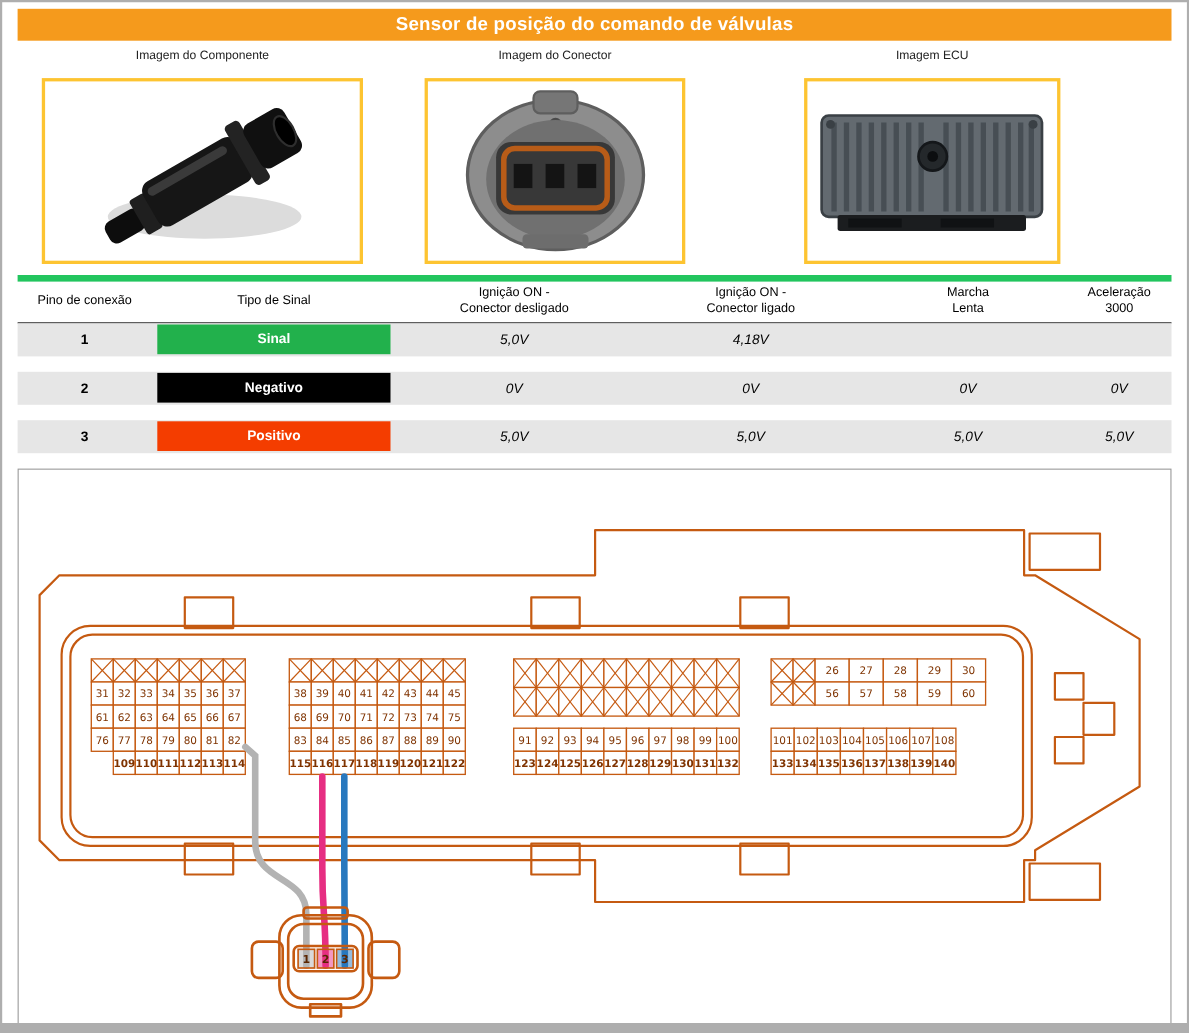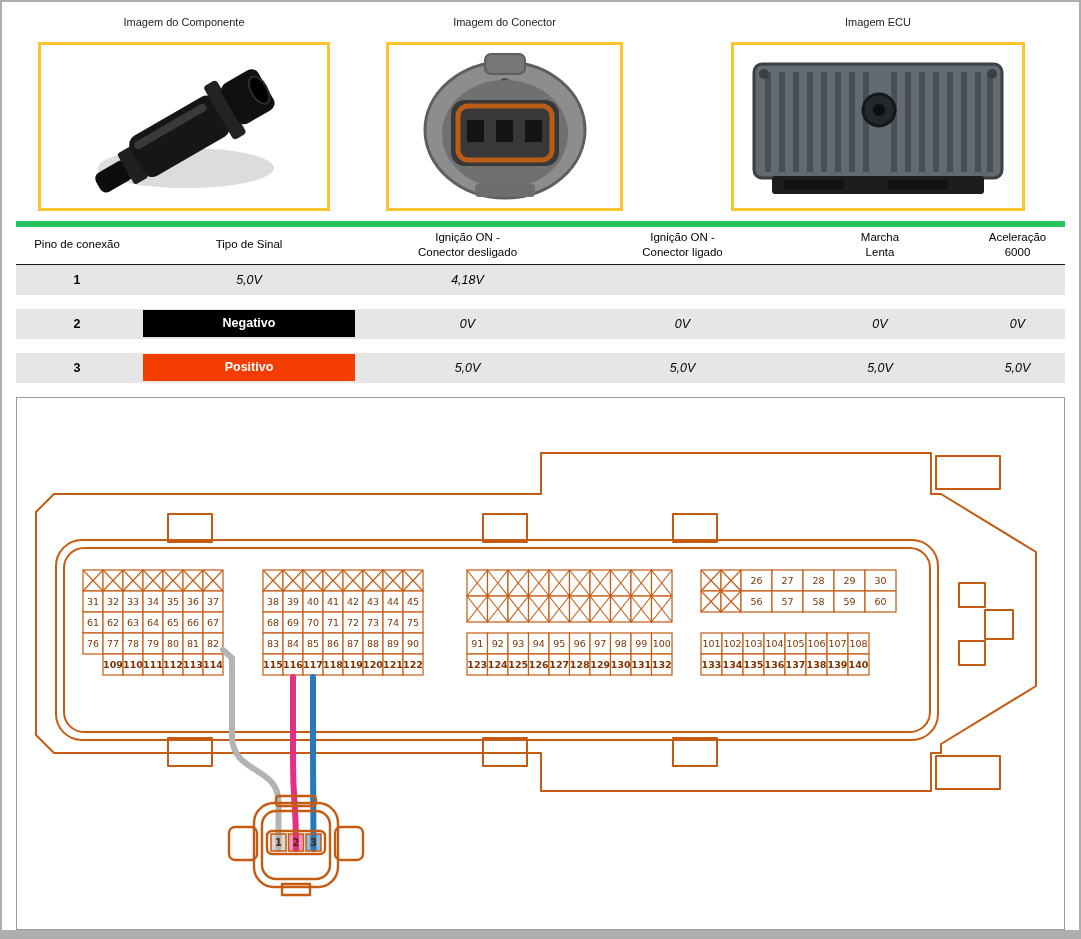--- a/index.html
+++ b/index.html
@@ -9,21 +9,21 @@
   .title-bar{background:#f59a1c;color:#fff;font-weight:bold;font-size:17px;
              text-align:center;padding:4px 0 5px;letter-spacing:.2px;}
   
   .img-row{display:flex;margin-top:8px;}
   .img-col{display:flex;flex-direction:column;}
   .img-col .caption{font-size:11px;color:#222;text-align:center;margin-bottom:14px;}
   .img-box{border:3px solid #fdc431;background:#fff;height:163px;
            display:flex;align-items:center;justify-content:center;overflow:hidden;}
   .c1{margin-left:22px;width:292px;}
   .c2{margin-left:56px;width:237px;}
-  .c3{margin-left:108px;width:294px;}
+  .c3{margin-left:108px;width:233px;}
   
   .sig-table{margin-top:10px;}
   .thead{display:grid;grid-template-columns:122px 222px 215px 215px 180px 1fr;
          border-top:6px solid #22c55e;border-bottom:1px solid #1a1a1a;
          padding:3px 0 4px;}
   .th{font-size:11.5px;color:#000;text-align:center;white-space:pre-line;line-height:1.3;
       align-self:center;}
   .trow{display:grid;grid-template-columns:122px 222px 215px 215px 180px 1fr;
         align-items:center;height:30px;background:#e6e6e6;margin-bottom:14px;}
   .trow:first-of-type{margin-top:6px;}
@@ -33,20 +33,21 @@
   .val{font-size:12.5px;text-align:center;color:#000;font-style:italic;}
   
   .diagram-panel{margin-top:10px;border:1px solid #9a9a9a;height:531px;background:#fff;}
   .diagram-panel svg{display:block;margin:2px auto 0;}
 </style>
 </head>
 <body>
 
 <div class="page">
 
+  <div class="title-bar">Sensor de posição do comando de válvulas</div>
 
   <div class="img-row">
     <div class="img-col c1">
       <div class="caption">Imagem do Componente</div>
       <div class="img-box">
         <svg width="286" height="157" viewBox="0 0 286 157">
           <ellipse cx="145" cy="120" rx="88" ry="20" fill="#dcdcdc"></ellipse>
           <g transform="rotate(-30 140 85)">
             <rect x="42" y="78" width="36" height="22" rx="7" fill="#0d0d0d"></rect>
             <rect x="74" y="71" width="16" height="36" rx="3" fill="#1f1f1f"></rect>
@@ -98,25 +99,26 @@
     <div class="thead">
       <div class="th">Pino de conexão</div>
       <div class="th">Tipo de Sinal</div>
       <div class="th">Ignição ON -
 Conector desligado</div>
       <div class="th">Ignição ON -
 Conector ligado</div>
       <div class="th">Marcha
 Lenta</div>
       <div class="th">Aceleração
-6000</div>
+3000</div>
     </div>
 
     <div class="trow">
       <div class="pin-num">1</div>
+      <div class="chip" style="background-color: rgb(34, 177, 76);">Sinal</div>
       <div class="val">5,0V</div>
       <div class="val">4,18V</div>
       <div class="val"></div>
       <div class="val"></div>
     </div>
 
     <div class="trow">
       <div class="pin-num">2</div>
       <div class="chip" style="background-color: rgb(0, 0, 0);">Negativo</div>
       <div class="val">0V</div>

